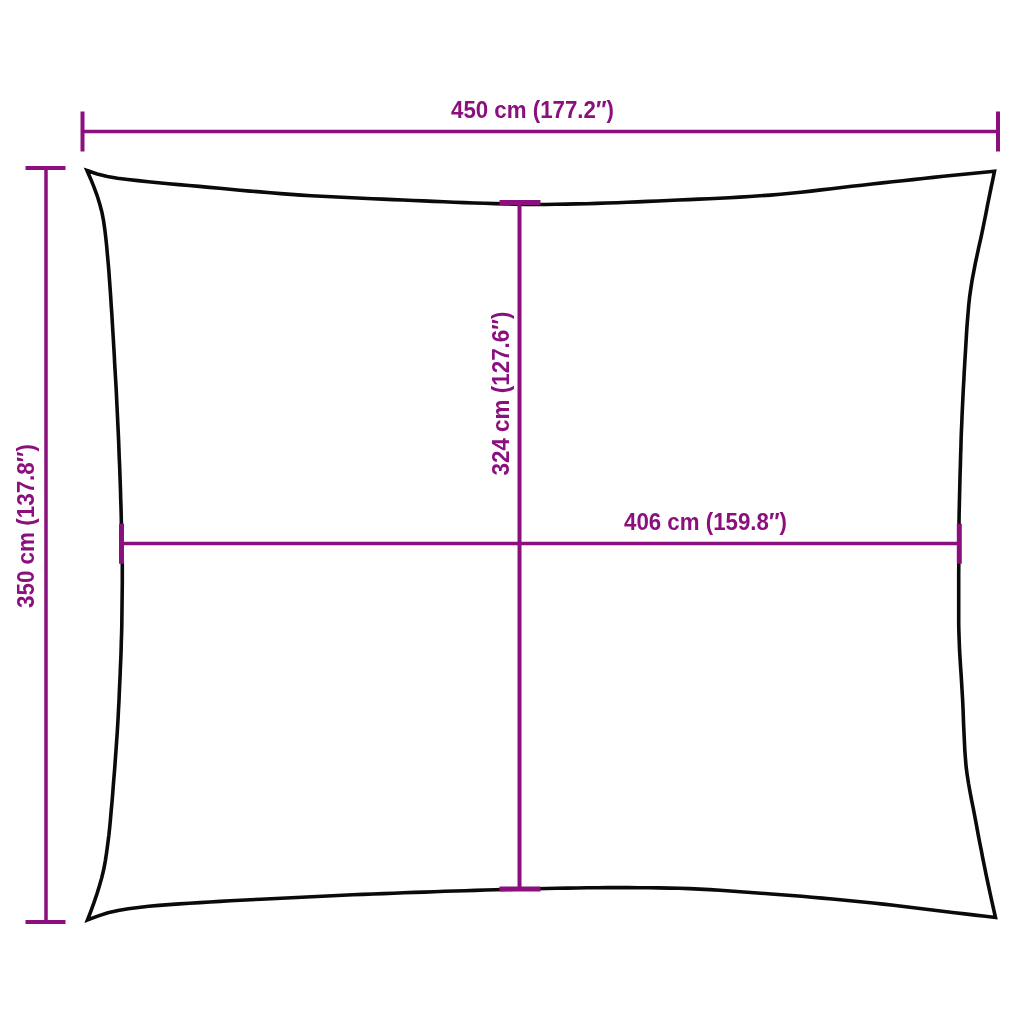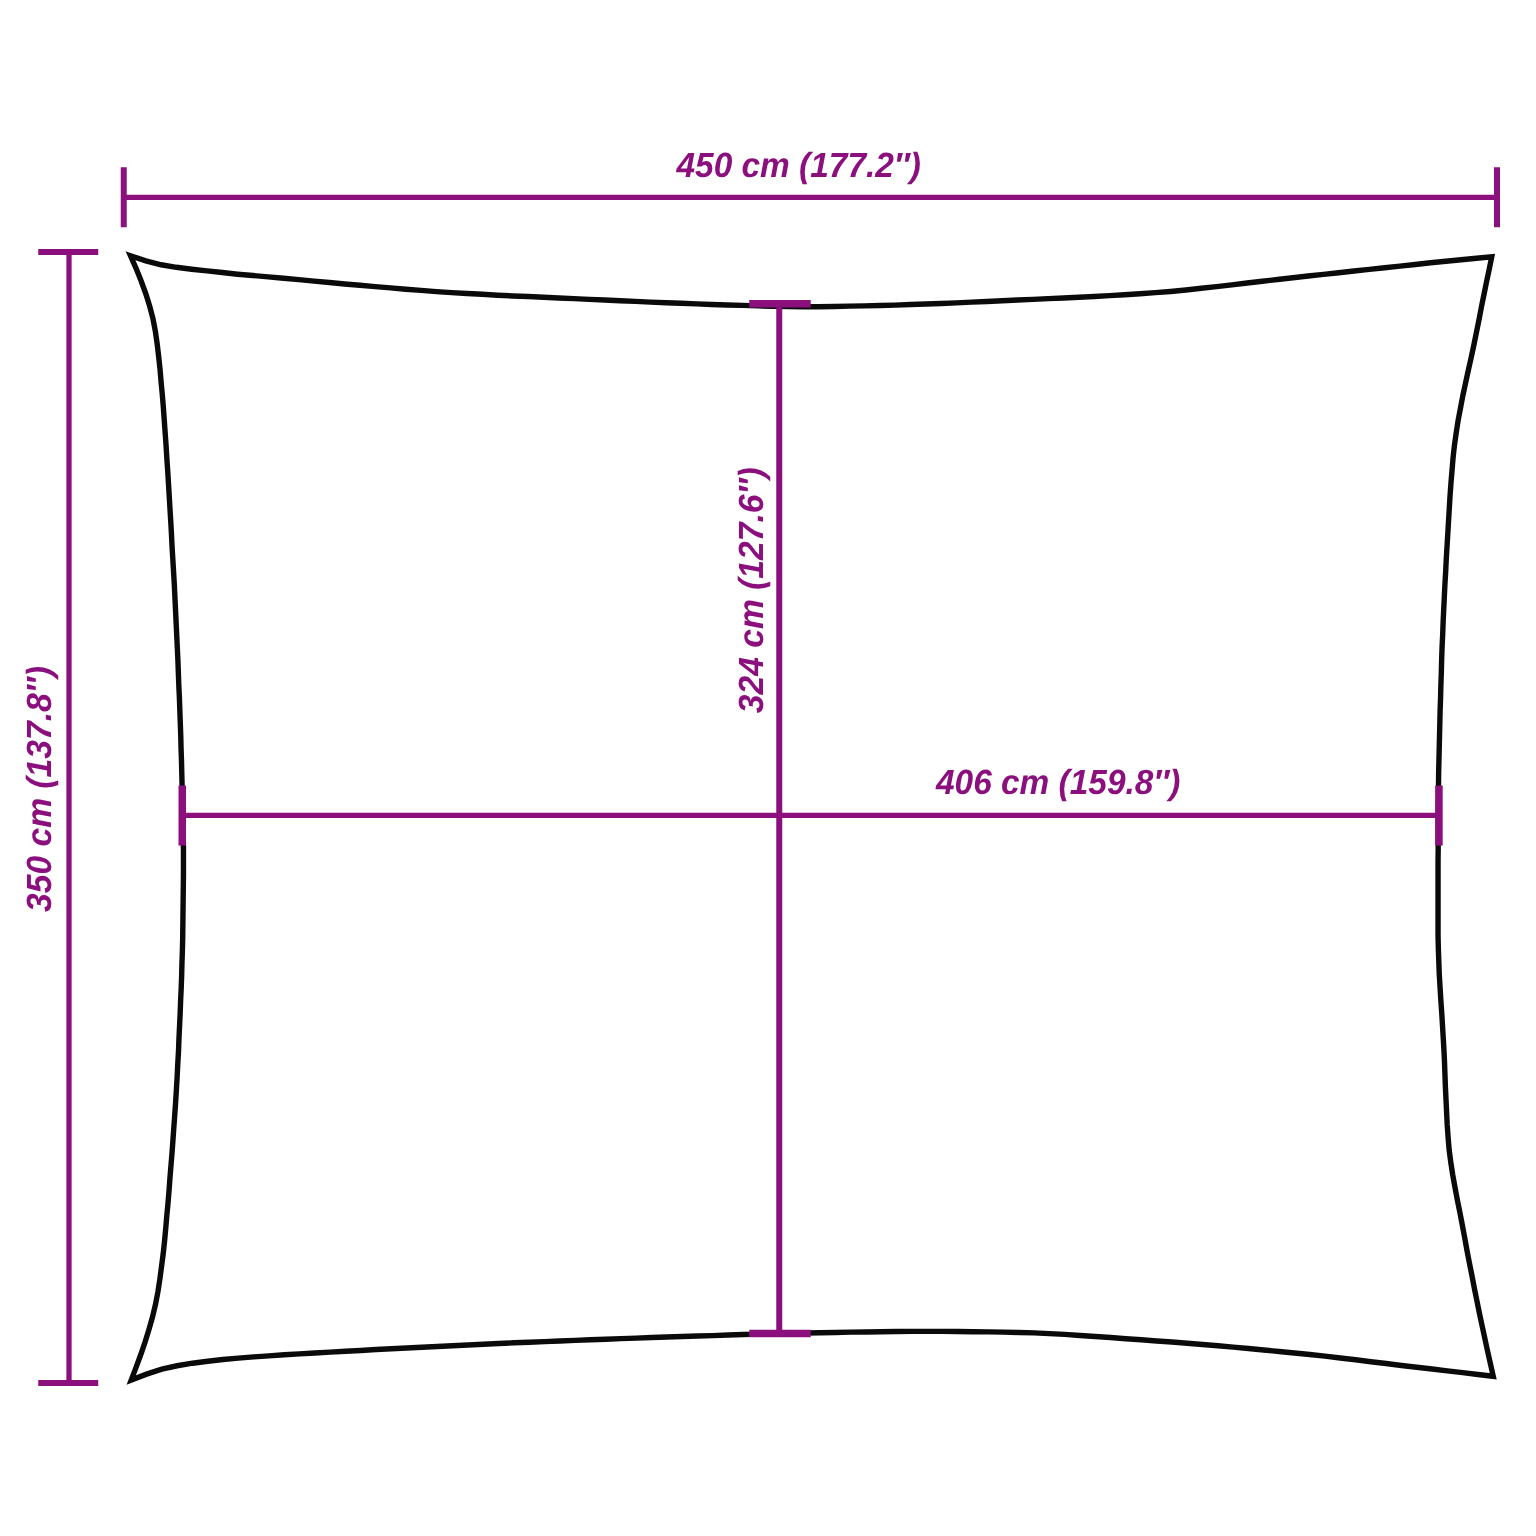--- a/index.html
+++ b/index.html
@@ -1,16 +1,16 @@
 <!DOCTYPE html>
 <html><head>
 <meta charset="utf-8">
 <style>
   html,body{margin:0;padding:0;background:#ffffff;}
-  .wrap{width:1024px;height:1024px;position:relative;font-style:italic;}
+  .wrap{width:1024px;height:1024px;position:relative;}
   text{font-family:"Liberation Sans",sans-serif;font-weight:bold;fill:#8b107e;}
 </style>
 </head>
 <body>
 <div class="wrap">
 <svg width="1024" height="1024" viewBox="0 0 1024 1024" xmlns="http://www.w3.org/2000/svg">
 
   <rect x="0" y="0" width="1024" height="1024" fill="#ffffff"></rect>
 
   <path d="M87.0,170.5 L97.2,173.9 L107.4,176.5 L117.6,178.2 L127.8,179.5 L138.0,180.6 L148.2,181.7 L158.4,182.8 L168.6,183.7 L178.8,184.6 L189.0,185.5 L199.2,186.4 L209.4,187.4 L219.6,188.3 L229.8,189.3 L239.9,190.2 L250.1,191.1 L260.3,191.9 L270.5,192.8 L280.7,193.6 L290.9,194.4 L301.1,195.1 L311.3,195.7 L321.5,196.2 L331.7,196.8 L341.9,197.3 L352.1,197.7 L362.3,198.2 L372.5,198.7 L382.7,199.1 L392.9,199.6 L403.1,200.0 L413.3,200.5 L423.5,200.9 L433.7,201.4 L443.9,201.8 L454.1,202.2 L464.3,202.6 L474.5,203.0 L484.7,203.3 L494.9,203.6 L505.1,203.9 L515.3,204.2 L525.5,204.4 L535.7,204.5 L545.8,204.5 L556.0,204.3 L566.2,204.1 L576.4,203.9 L586.6,203.7 L596.8,203.4 L607.0,203.0 L617.2,202.7 L627.4,202.3 L637.6,201.9 L647.8,201.4 L658.0,201.0 L668.2,200.5 L678.4,200.0 L688.6,199.6 L698.8,199.1 L709.0,198.7 L719.2,198.2 L729.4,197.7 L739.6,197.1 L749.8,196.5 L760.0,195.8 L770.2,195.1 L780.4,194.3 L790.6,193.3 L800.8,192.2 L811.0,191.1 L821.2,189.9 L831.4,188.7 L841.6,187.5 L851.7,186.3 L861.9,185.2 L872.1,184.0 L882.3,182.9 L892.5,181.8 L902.7,180.7 L912.9,179.6 L923.1,178.5 L933.3,177.4 L943.5,176.3 L953.7,175.2 L963.9,174.2 L974.1,173.2 L984.3,172.2 L994.5,171.2 L994.5,171.2 L992.8,179.6 L991.0,188.0 L989.3,196.4 L987.6,204.7 L986.0,213.1 L984.3,221.5 L982.6,229.9 L980.8,238.3 L978.9,246.7 L977.1,255.1 L975.3,263.4 L973.7,271.8 L972.1,280.2 L970.8,288.6 L969.6,297.0 L968.7,305.4 L968.0,313.8 L967.3,322.1 L966.7,330.5 L966.2,338.9 L965.7,347.3 L965.2,355.7 L964.7,364.1 L964.2,372.4 L963.8,380.8 L963.3,389.2 L962.9,397.6 L962.5,406.0 L962.1,414.4 L961.8,422.8 L961.4,431.1 L961.1,439.5 L960.9,447.9 L960.6,456.3 L960.4,464.7 L960.1,473.1 L959.9,481.5 L959.7,489.8 L959.5,498.2 L959.3,506.6 L959.1,515.0 L959.0,523.4 L958.9,531.8 L958.8,540.2 L958.8,548.5 L958.8,556.9 L958.8,565.3 L958.7,573.7 L958.7,582.1 L958.7,590.5 L958.7,598.9 L958.7,607.2 L958.7,615.6 L958.7,624.0 L958.9,632.4 L959.2,640.8 L959.5,649.2 L960.0,657.6 L960.5,665.9 L961.1,674.3 L961.6,682.7 L962.1,691.1 L962.6,699.5 L963.0,707.9 L963.3,716.3 L963.6,724.6 L964.0,733.0 L964.4,741.4 L964.8,749.8 L965.4,758.2 L966.1,766.6 L967.2,774.9 L968.5,783.3 L970.0,791.7 L971.6,800.1 L973.3,808.5 L974.9,816.9 L976.5,825.3 L978.0,833.6 L979.6,842.0 L981.3,850.4 L982.9,858.8 L984.6,867.2 L986.3,875.6 L988.1,884.0 L989.9,892.3 L991.7,900.7 L993.6,909.1 L995.5,917.5 L995.5,917.5 L985.3,916.3 L975.1,915.1 L964.9,913.9 L954.7,912.7 L944.5,911.5 L934.3,910.3 L924.1,909.0 L913.9,907.8 L903.7,906.5 L893.5,905.3 L883.3,904.1 L873.1,903.0 L862.9,902.0 L852.7,901.0 L842.5,900.0 L832.3,899.0 L822.1,898.1 L811.9,897.2 L801.7,896.3 L791.5,895.5 L781.3,894.7 L771.1,894.0 L760.8,893.2 L750.6,892.5 L740.4,891.7 L730.2,891.0 L720.0,890.3 L709.8,889.6 L699.6,889.1 L689.4,888.6 L679.2,888.3 L669.0,888.1 L658.8,887.9 L648.6,887.8 L638.4,887.7 L628.2,887.6 L618.0,887.6 L607.8,887.6 L597.6,887.7 L587.4,887.8 L577.2,888.0 L567.0,888.1 L556.8,888.3 L546.6,888.5 L536.4,888.7 L526.2,888.9 L516.0,889.1 L505.8,889.4 L495.6,889.7 L485.4,890.0 L475.2,890.4 L465.0,890.7 L454.8,891.0 L444.6,891.3 L434.4,891.7 L424.2,892.1 L414.0,892.4 L403.8,892.8 L393.6,893.2 L383.4,893.6 L373.2,894.0 L363.0,894.4 L352.8,894.8 L342.6,895.2 L332.4,895.7 L322.2,896.2 L311.9,896.7 L301.7,897.2 L291.5,897.7 L281.3,898.2 L271.1,898.7 L260.9,899.2 L250.7,899.7 L240.5,900.3 L230.3,900.8 L220.1,901.4 L209.9,902.0 L199.7,902.6 L189.5,903.2 L179.3,903.9 L169.1,904.6 L158.9,905.4 L148.7,906.3 L138.5,907.5 L128.3,908.8 L118.1,910.5 L107.9,912.8 L97.7,916.1 L87.5,920.0 L87.5,920.0 L90.7,911.6 L93.8,903.2 L96.7,894.7 L99.3,886.3 L101.7,877.9 L103.7,869.5 L105.3,861.1 L106.6,852.6 L107.7,844.2 L108.8,835.8 L109.7,827.4 L110.5,818.9 L111.2,810.5 L112.0,802.1 L112.7,793.7 L113.3,785.3 L114.0,776.8 L114.7,768.4 L115.3,760.0 L115.9,751.6 L116.5,743.2 L117.1,734.7 L117.6,726.3 L118.1,717.9 L118.5,709.5 L119.0,701.0 L119.3,692.6 L119.7,684.2 L120.1,675.8 L120.4,667.4 L120.8,658.9 L121.1,650.5 L121.3,642.1 L121.6,633.7 L121.8,625.3 L121.9,616.8 L122.0,608.4 L122.1,600.0 L122.2,591.6 L122.3,583.1 L122.3,574.7 L122.3,566.3 L122.2,557.9 L122.0,549.5 L121.8,541.0 L121.6,532.6 L121.4,524.2 L121.2,515.8 L121.0,507.4 L120.7,498.9 L120.5,490.5 L120.2,482.1 L119.9,473.7 L119.6,465.2 L119.2,456.8 L118.9,448.4 L118.6,440.0 L118.2,431.6 L117.8,423.1 L117.4,414.7 L117.0,406.3 L116.6,397.9 L116.2,389.5 L115.7,381.0 L115.2,372.6 L114.7,364.2 L114.3,355.8 L113.8,347.3 L113.3,338.9 L112.8,330.5 L112.3,322.1 L111.8,313.7 L111.2,305.2 L110.7,296.8 L110.1,288.4 L109.5,280.0 L108.9,271.6 L108.2,263.1 L107.4,254.7 L106.7,246.3 L105.8,237.9 L104.8,229.4 L103.6,221.0 L102.0,212.6 L99.8,204.2 L97.2,195.8 L94.1,187.3 L90.7,178.9 L87.0,170.5 Z" fill="none" stroke="#0a0a0a" stroke-width="3.6" stroke-linejoin="miter"></path>

